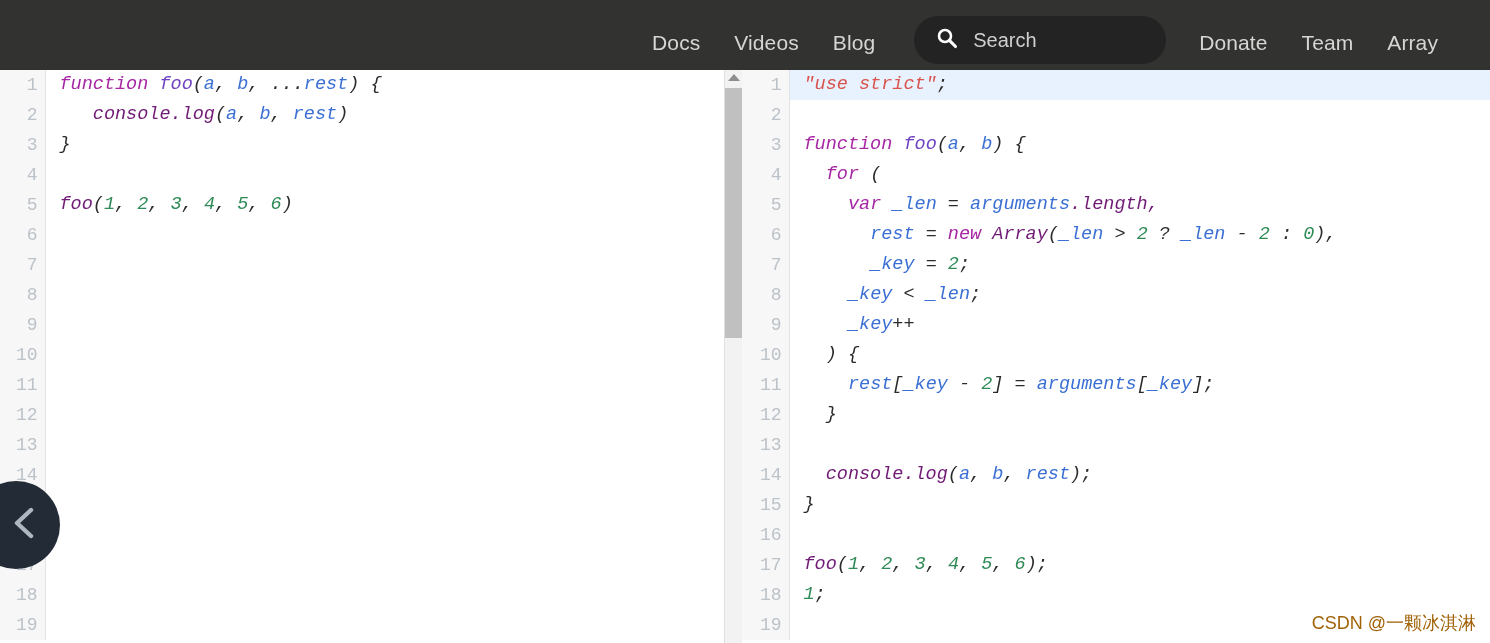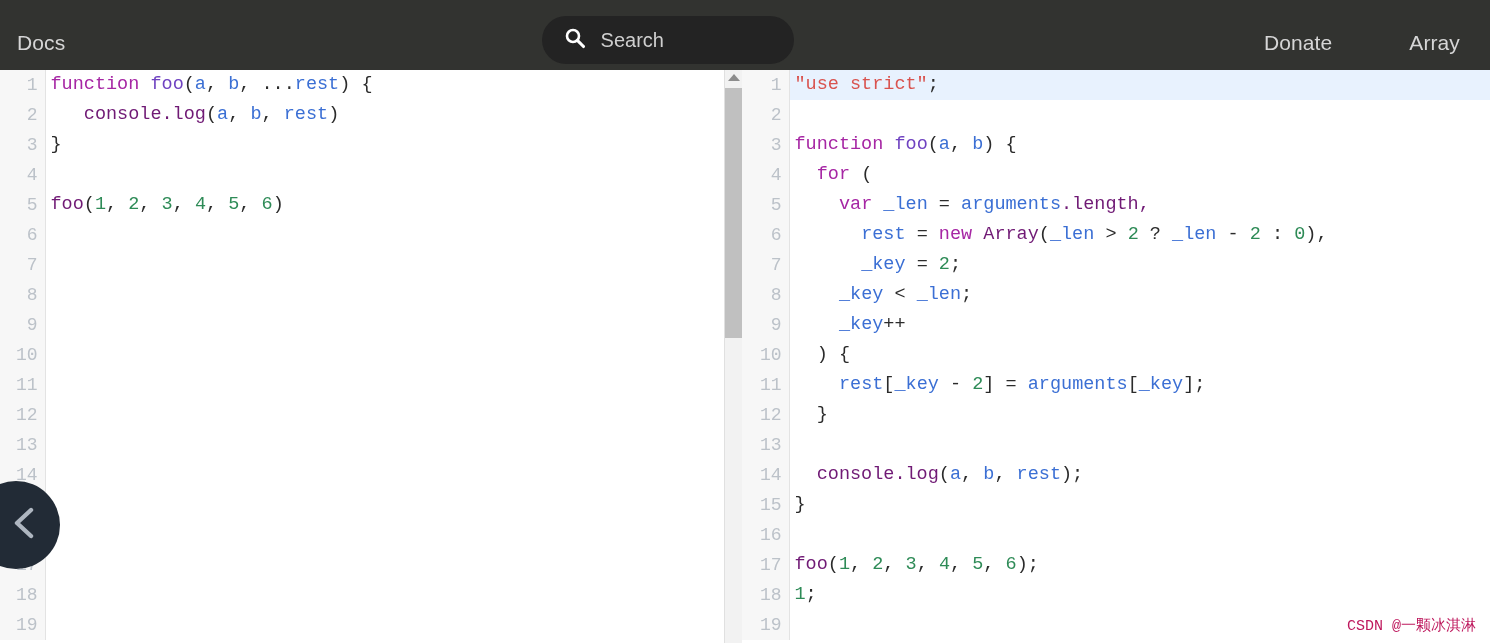--- a/index.html
+++ b/index.html
@@ -14,22 +14,22 @@
 
   
   #site-header {
     position: absolute;
     top: 0; left: 0;
     width: 1490px;
     height: 86px;
     background: #323330;
     display: flex;
     align-items: center;
-    justify-content: space-between;
-    padding-right: 13px;
+    justify-content: flex-end;
+    padding-right: 35px;
   }
 
   .nav-link {
     color: #d6d6d6;
     font-size: 21px;
     font-family: "Liberation Sans", sans-serif;
     text-decoration: none;
     padding: 0 17px;
     line-height: 70px;
     white-space: nowrap;
@@ -94,25 +94,26 @@
     text-align: right;
     padding-right: 7px;
     vertical-align: top;
     line-height: 30px;
     font-size: 18px;
     user-select: none;
   }
   #pane-output .gutter-cell { width: 47px; min-width: 47px; }
 
   .code-cell {
-    padding-left: 5px;
+    padding-left: 14px;
     vertical-align: top;
     line-height: 30px;
     white-space: pre;
     color: #2b2b2b;
+    font-style: italic;
   }
   tr.active-line .code-cell { background: #e8f2fe; }
 
   
   .t-kw     { color: #a626a4; }
   .t-fn     { color: #6f42c1; }
   .t-var    { color: #3b6fd4; }
   .t-num    { color: #2e8b57; }
   .t-str    { color: #d9534f; }
   .t-plain  { color: #701a75; }
@@ -160,49 +161,52 @@
     cursor: pointer;
     z-index: 20;
   }
   #back-chevron { display: block; margin-left: 18px; }
 
   
   #watermark {
     position: absolute;
     right: 14px;
     bottom: 8px;
-    color: #be185d;
-    font-size: 15px;
-    font-family: Liberation Mono, monospace;
+    color: #a16207;
+    font-size: 18px;
+    font-family: Liberation Sans, sans-serif;
     user-select: none;
     z-index: 15;
     white-space: nowrap;
   }
 </style>
 </head>
 <body>
 
 <div id="site-header">
 
   <div id="nav-left" style="display:flex;align-items:center;">
       <a class="nav-link">Docs</a>
+      <a class="nav-link">Videos</a>
+      <a class="nav-link">Blog</a>
     </div>
 
   <div id="search-box">
     <span id="search-icon">
       <svg width="22" height="22" viewBox="0 0 22 22">
         <circle cx="9" cy="9" r="6" fill="none" stroke="#ffffff" stroke-width="2.6"></circle>
         <line x1="13.4" y1="13.4" x2="19.5" y2="19.5" stroke="#ffffff" stroke-width="3.1" stroke-linecap="round"></line>
       </svg>
     </span>
     <span id="search-placeholder">Search</span>
   </div>
 
-  <div id="nav-right" style="display:flex;align-items:center;gap:43px;">
+  <div id="nav-right" style="display:flex;align-items:center;">
       <a class="nav-link">Donate</a>
+      <a class="nav-link">Team</a>
       <a class="nav-link">Array</a>
     </div>
 </div>
 
 <div id="editors">
 
   <div class="pane" id="pane-input">
     <table class="code-table" id="table-input">
       <tbody>
           <tr>

